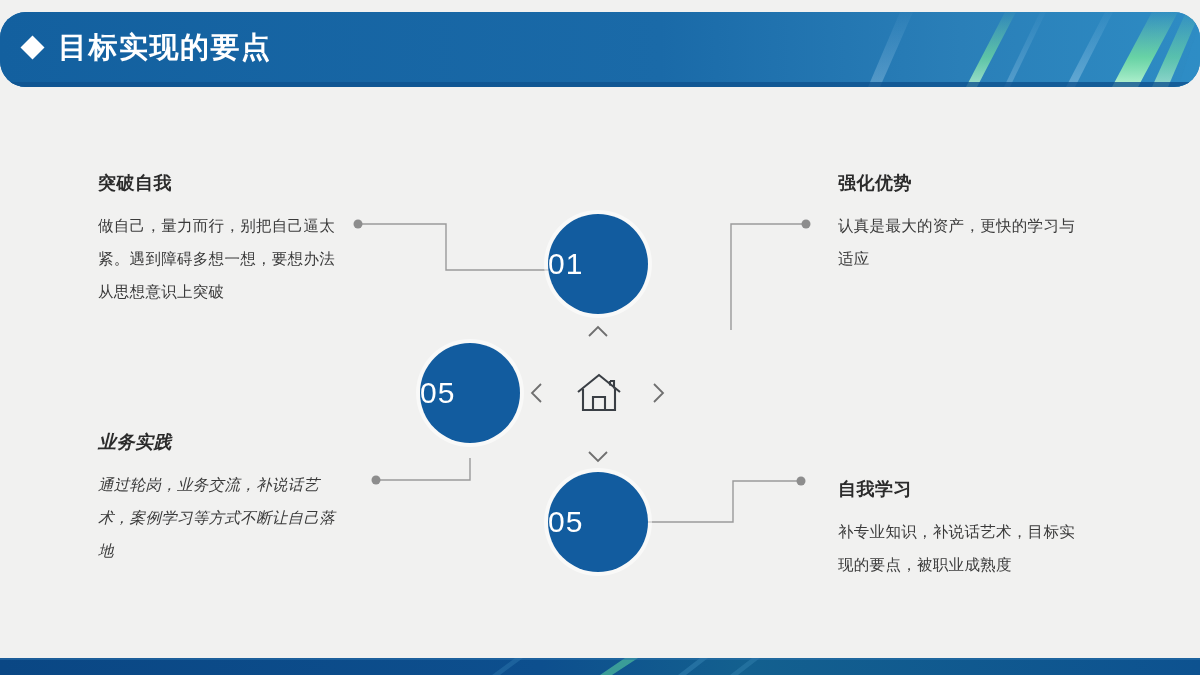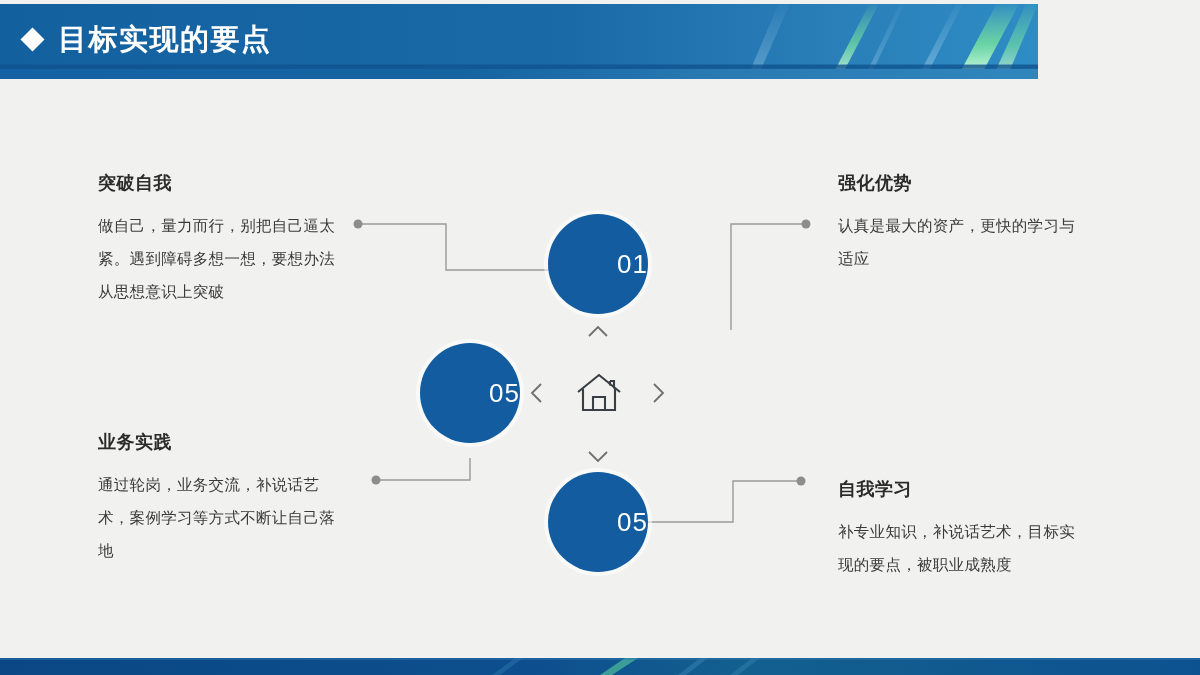--- a/index.html
+++ b/index.html
@@ -12,25 +12,26 @@
     width: 1200px;
     height: 675px;
     overflow: hidden;
     background: #f1f1f0;
     font-family: "Liberation Sans", "DejaVu Sans", sans-serif;
   }
 
   
   .header {
     position: absolute;
-    left: 0; top: 4px;
-    width: 1038px;
+    left: 0; top: 12px;
+    width: 1200px;
     height: 75px;
     background: linear-gradient(100deg, #1462a5 0%, #15639f 45%, #2a7ab4 70%, #2f86bd 100%);
     overflow: hidden;
+    border-radius: 26px;
   }
   .header-streaks {
     position: absolute;
     inset: 0;
   }
   .header-title-wrap {
     position: absolute;
     left: 24px; top: 0;
     height: 70px;
     display: flex;
@@ -79,23 +80,23 @@
   }
   .circle {
     position: absolute;
     width: 100px;
     height: 100px;
     border-radius: 50%;
     background: #125C9F;
     box-shadow: 0 0 0 4px rgba(255,255,255,.55);
     display: flex;
     align-items: center;
-    justify-content: flex-end;
+    justify-content: flex-start;
     color: #ffffff;
-    font-size: 26px;
+    font-size: 30px;
     font-weight: 300;
     letter-spacing: 1px;
     z-index: 3;
   }
   .c01 { left: 548px; top: 139px; }
   .c02 { left: 677px; top: 268px; }
   .c03 { left: 548px; top: 397px; }
   .c04 { left: 420px; top: 268px; }
 
   .home-icon {
@@ -132,21 +133,21 @@
   }
   .block p {
     margin: 0;
     font-size: 15.5px;
     line-height: 33px;
     color: #3a3a3a;
     letter-spacing: .3px;
   }
   .b-tl { left: 98px; top: 96px; }
   .b-tr { left: 838px; top: 96px; }
-  .b-bl { left: 98px; top: 355px; }
+  .b-bl { left: 98px; top: 355px; font-style: italic; }
   .b-br { left: 838px; top: 355px; margin-top: 47px; }
 </style>
 </head>
 <body>
 
 <div class="slide">
 
   <div class="header">
     <svg class="header-streaks" viewBox="0 0 1200 75" preserveAspectRatio="none">
       <defs>

